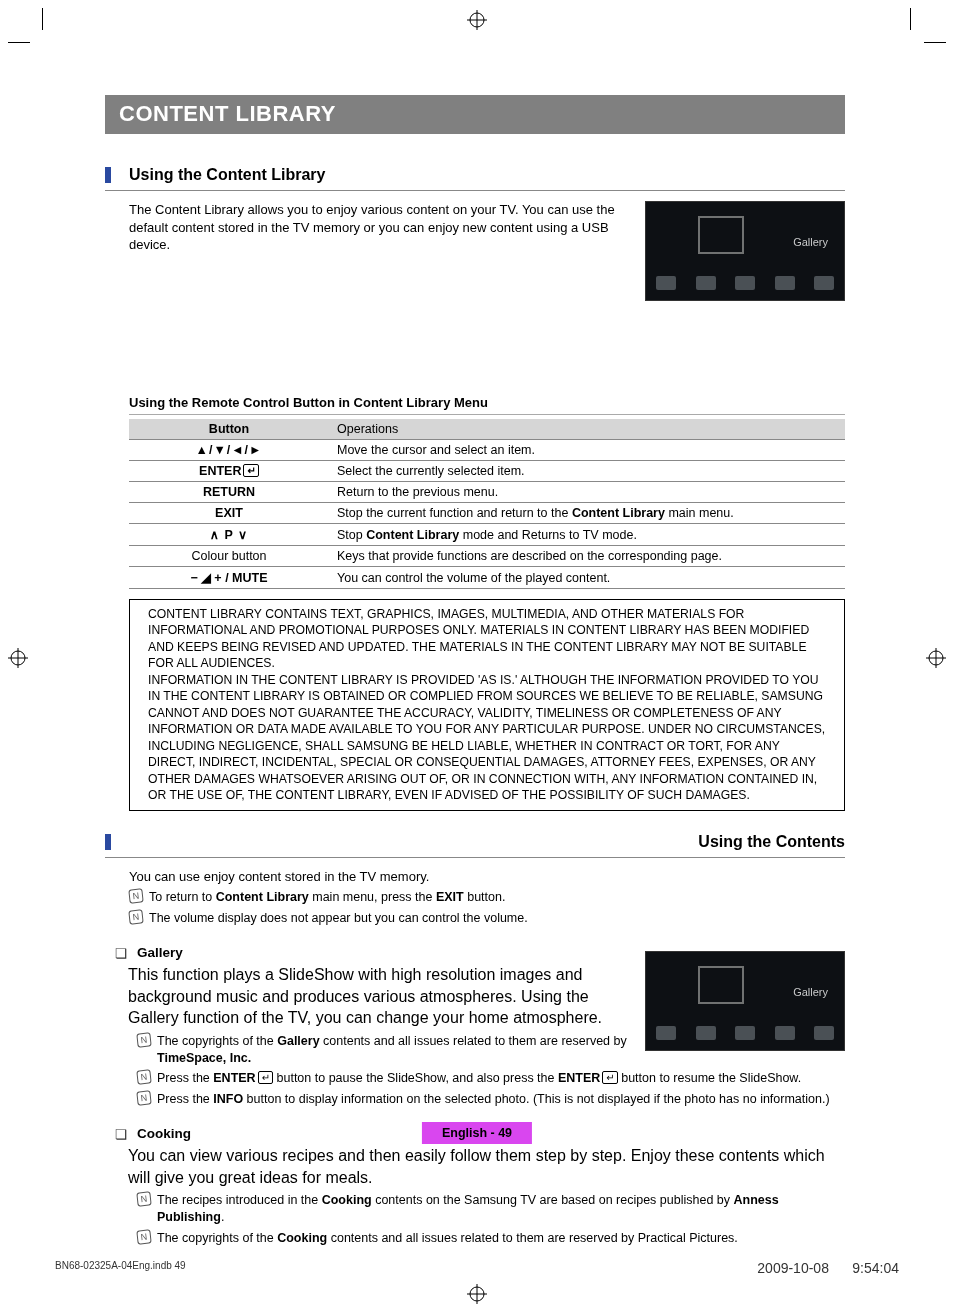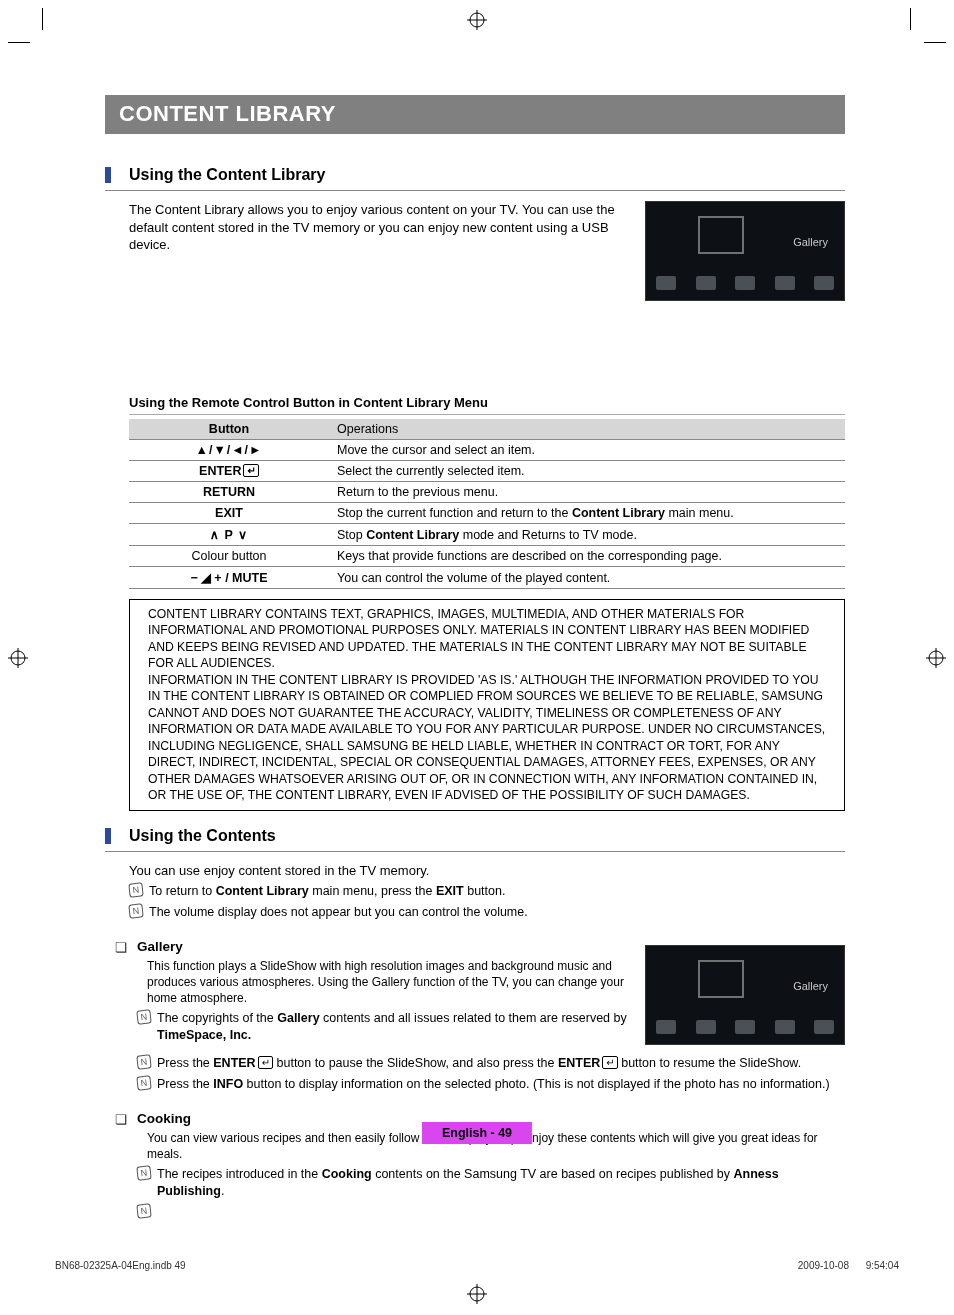--- a/index.html
+++ b/index.html
@@ -144,42 +144,42 @@
     position:relative;
     padding-left:22px;
   }
   .q-head::before{
     content:"❏";
     position:absolute; left:0; top:0;
     font-weight:normal;
     color:#333;
   }
   .q-body{
-    margin-left:42px;
-    font-size:12px;
+    margin-left:23px;
+    font-size:16px;
     line-height:1.35;
   }
   .page-num{
     position:absolute;
     left:50%; transform:translateX(-50%);
     top:1122px;
     background:#d946ef;
     padding:4px 20px;
     font-weight:bold;
     font-size:12.5px;
   }
   .footer-left{
     position:absolute;
     left:55px; top:1260px;
     font-size:10px; color:#333;
   }
   .footer-right{
     position:absolute;
     right:55px; top:1260px;
-    font-size:10px; color:#333;
+    font-size:14px; color:#333;
   }
 
   .enter-glyph{
     display:inline-block;
     border:1px solid #000;
     font-size:10px;
     padding:0 2px 0 3px;
     line-height:11px;
     border-radius:2px;
     position:relative; top:-1px;
@@ -281,21 +281,21 @@
         </tr>
     <tr>
           <td id="r6b"><span class="vol-glyph">− ◢ +</span> / <b>MUTE</b></td>
           <td>You can control the volume of the played content.</td>
         </tr>
   </tbody>
     </table>
 
   <div class="disclaimer" id="disclaimer-box">CONTENT LIBRARY CONTAINS TEXT, GRAPHICS, IMAGES, MULTIMEDIA, AND OTHER MATERIALS FOR INFORMATIONAL AND PROMOTIONAL PURPOSES ONLY. MATERIALS IN CONTENT LIBRARY HAS BEEN MODIFIED AND KEEPS BEING REVISED AND UPDATED. THE MATERIALS IN THE CONTENT LIBRARY MAY NOT BE SUITABLE FOR ALL AUDIENCES.<br>INFORMATION IN THE CONTENT LIBRARY IS PROVIDED 'AS IS.' ALTHOUGH THE INFORMATION PROVIDED TO YOU IN THE CONTENT LIBRARY IS OBTAINED OR COMPLIED FROM SOURCES WE BELIEVE TO BE RELIABLE, SAMSUNG CANNOT AND DOES NOT GUARANTEE THE ACCURACY, VALIDITY, TIMELINESS OR COMPLETENESS OF ANY INFORMATION OR DATA MADE AVAILABLE TO YOU FOR ANY PARTICULAR PURPOSE. UNDER NO CIRCUMSTANCES, INCLUDING NEGLIGENCE, SHALL SAMSUNG BE HELD LIABLE, WHETHER IN CONTRACT OR TORT, FOR ANY DIRECT, INDIRECT, INCIDENTAL, SPECIAL OR CONSEQUENTIAL DAMAGES, ATTORNEY FEES, EXPENSES, OR ANY OTHER DAMAGES WHATSOEVER ARISING OUT OF, OR IN CONNECTION WITH, ANY INFORMATION CONTAINED IN, OR THE USE OF, THE CONTENT LIBRARY, EVEN IF ADVISED OF THE POSSIBILITY OF SUCH DAMAGES.</div>
 
-  <div class="h2" style="margin-top:16px;">Using the Contents</div>
+  <div class="h2" style="margin-top:22px;text-align:right;">Using the Contents</div>
   <p class="body-text">You can use enjoy content stored in the TV memory.</p>
   <div class="note-line"><span class="n-icon">N</span><span id="s2n1">To return to <b>Content Library</b> main menu, press the <b>EXIT</b> button.</span></div>
   <div class="note-line"><span class="n-icon">N</span><span>The volume display does not appear but you can control the volume.</span></div>
 
   <div style="position:relative; margin-top:12px;">
     <div class="right-thumb" style="margin-top:6px;">
       <div class="thumb-frame"></div>
       <div class="thumb-gallery-label">Gallery</div>
       <div class="thumb-icons">
           <span></span>
@@ -309,19 +309,19 @@
     <p class="q-body" style="max-width:510px;">This function plays a SlideShow with high resolution images and background music and produces various atmospheres. Using the Gallery function of the TV, you can change your home atmosphere.</p>
     <div class="note-line" style="margin-left:32px; max-width:500px;"><span class="n-icon">N</span><span id="gn1">The copyrights of the <b>Gallery</b> contents and all issues related to them are reserved by <b>TimeSpace, Inc.</b></span></div>
     <div style="clear:both;"></div>
     <div class="note-line" style="margin-left:32px;"><span class="n-icon">N</span><span id="gn2">Press the <b>ENTER</b><span class="enter-glyph">↵</span> button to pause the SlideShow, and also press the <b>ENTER</b><span class="enter-glyph">↵</span> button to resume the SlideShow.</span></div>
     <div class="note-line" style="margin-left:32px;"><span class="n-icon">N</span><span id="gn3">Press the <b>INFO</b> button to display information on the selected photo. (This is not displayed if the photo has no information.)</span></div>
   </div>
 
   <div class="q-head">Cooking</div>
   <p class="q-body">You can view various recipes and then easily follow them step by step. Enjoy these contents which will give you great ideas for meals.</p>
   <div class="note-line" style="margin-left:32px;"><span class="n-icon">N</span><span id="cn1">The recipes introduced in the <b>Cooking</b> contents on the Samsung TV are based on recipes published by <b>Anness Publishing</b>.</span></div>
-  <div class="note-line" style="margin-left:32px;"><span class="n-icon">N</span></div>
+  <div class="note-line" style="margin-left:32px;"><span class="n-icon">N</span><span id="cn2">The copyrights of the <b>Cooking</b> contents and all issues related to them are reserved by Practical Pictures.</span></div>
 
 </div>
 
 <div class="page-num">English - 49</div>
 <div class="footer-left">BN68-02325A-04Eng.indb   49</div>
 <div class="footer-right">2009-10-08      9:54:04</div>
 
 </body></html>

